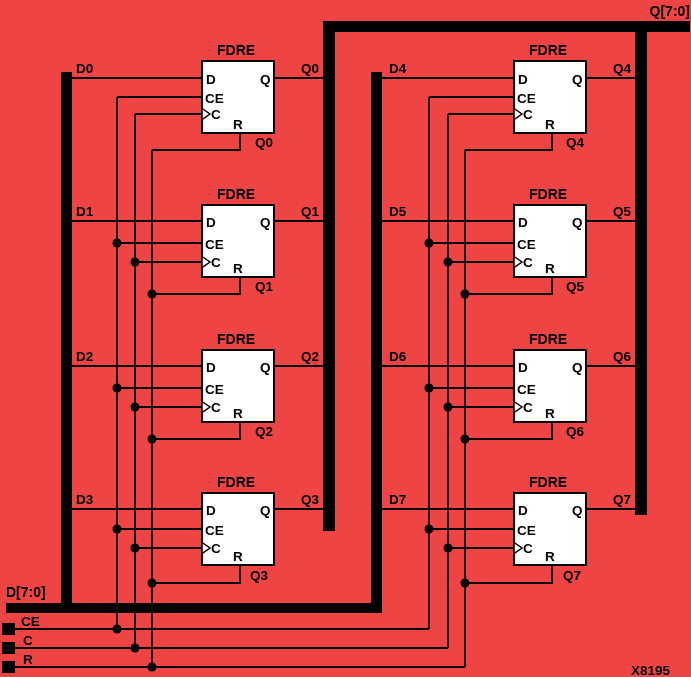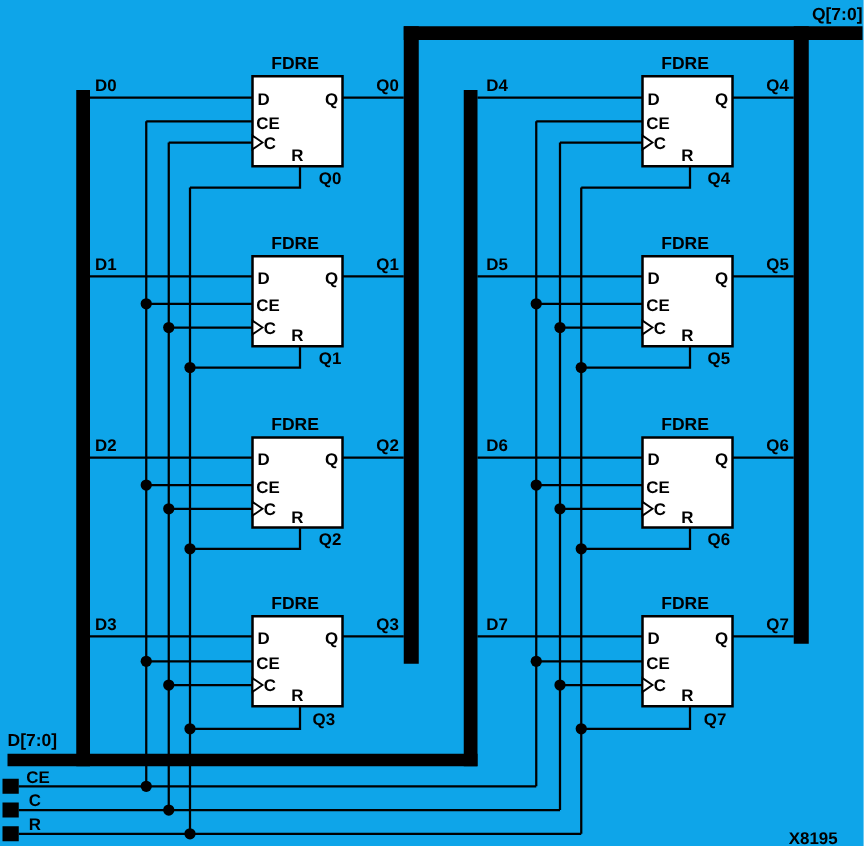--- a/index.html
+++ b/index.html
@@ -1,16 +1,16 @@
 <!DOCTYPE html>
 <html><head>
 <meta charset="utf-8">
 <style>
   html,body{margin:0;padding:0;background:#ffffff;}
-  .stage{width:691px;height:677px;background:#0ea5e9;position:relative;overflow:hidden;}
+  .stage{width:691px;height:677px;background:#ef4444;position:relative;overflow:hidden;}
   svg{display:block;}
   .w{stroke:#000;stroke-width:1.8;fill:none;}
   .box{fill:#fff;stroke:#000;stroke-width:2;}
   .bus{fill:#000;stroke:none;}
   .dot{fill:#000;stroke:none;}
   .term{fill:#000;stroke:none;}
   .tri{fill:#fff;stroke:#000;stroke-width:1.5;}
   .t{font:bold 13.5px "Liberation Sans",sans-serif;fill:#000;}
   .ft{font:bold 14px "Liberation Sans",sans-serif;fill:#000;}
   .bl{font:bold 14px "Liberation Sans",sans-serif;fill:#000;}

